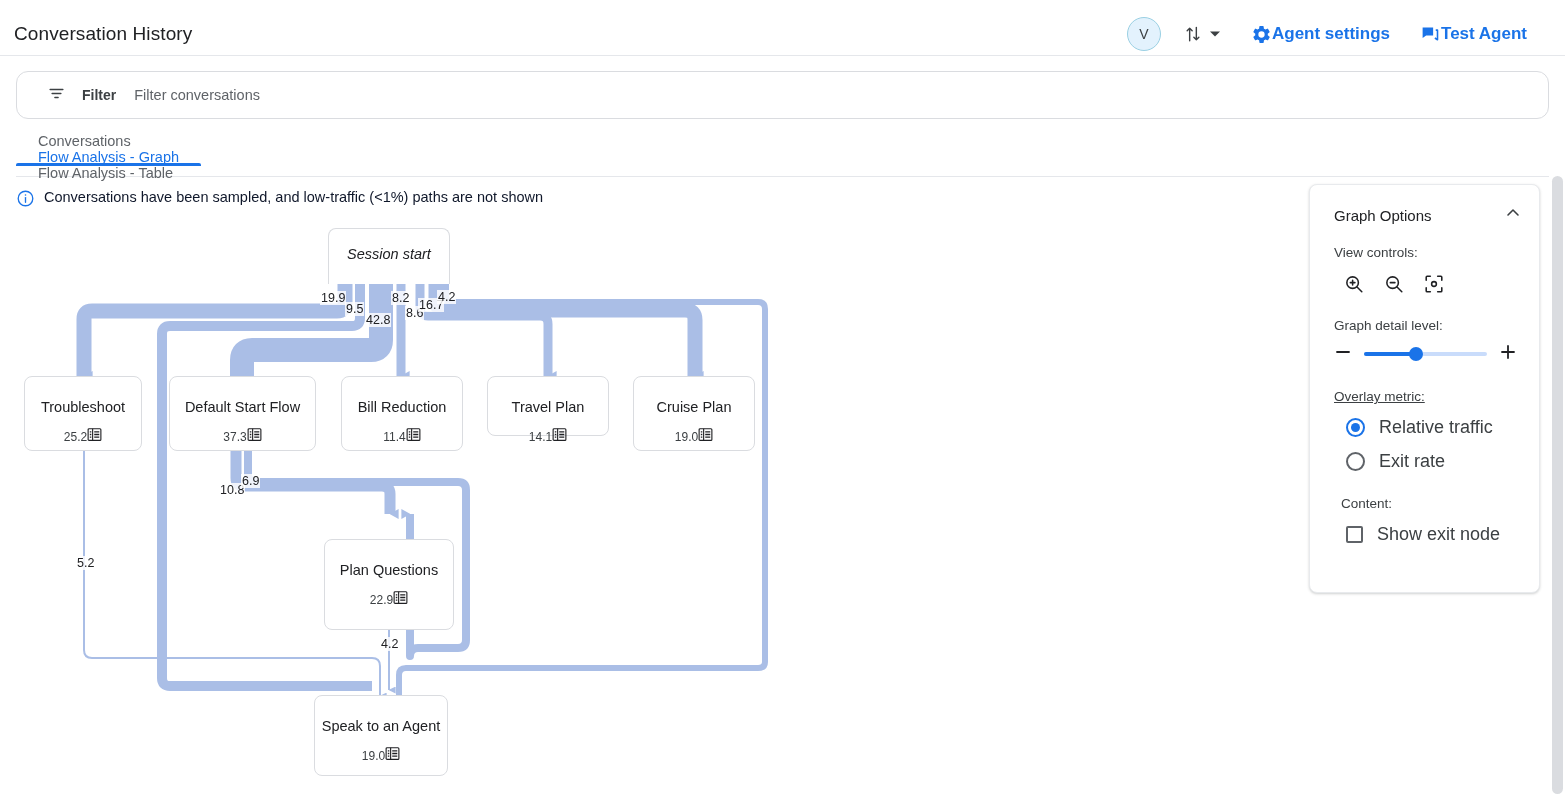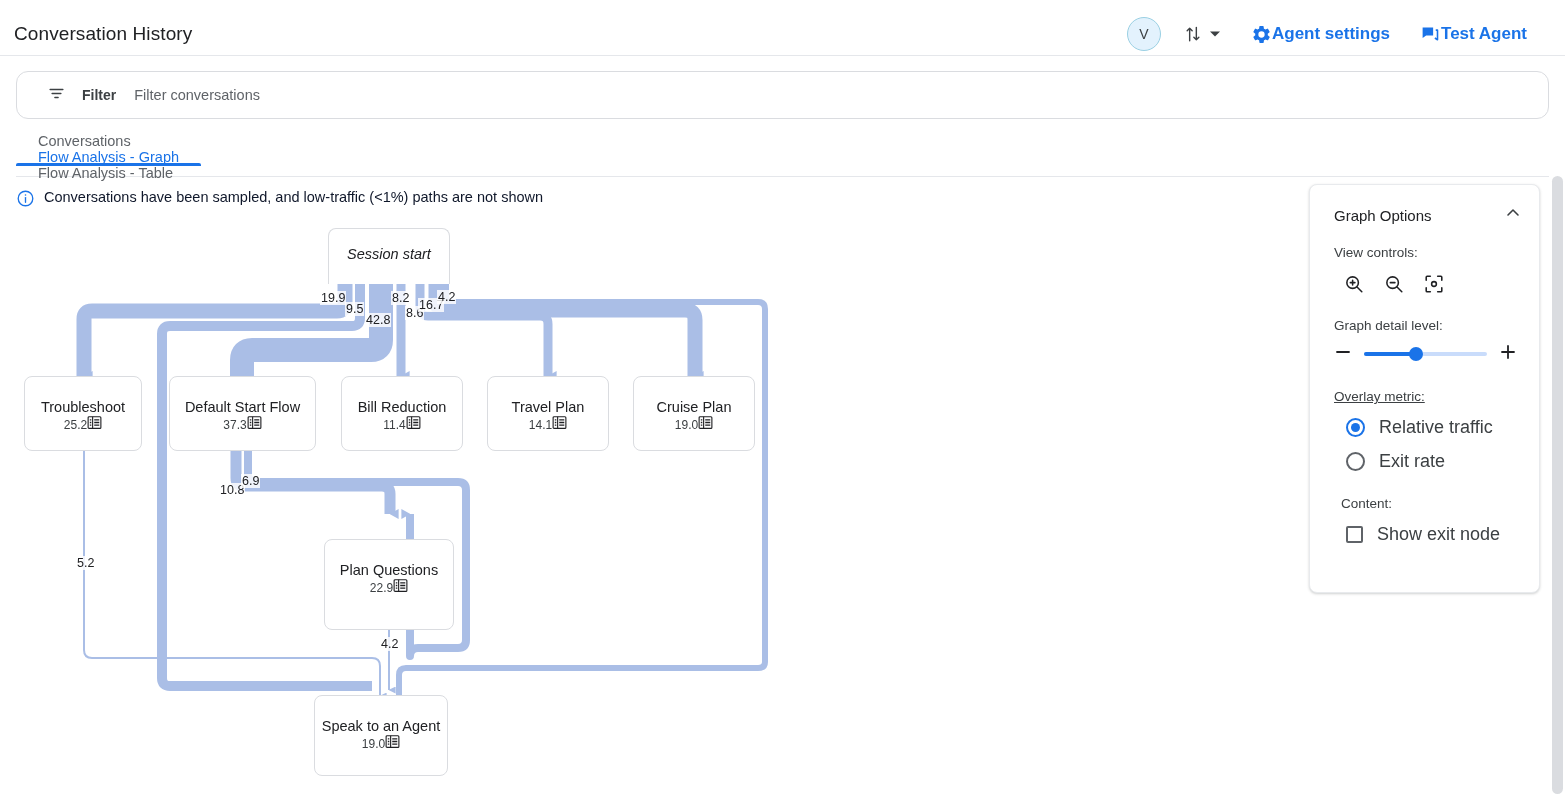--- a/index.html
+++ b/index.html
@@ -107,21 +107,21 @@
     display: flex; flex-direction: column;
     align-items: center; justify-content: flex-start;
     box-shadow: 0 0 0 0 rgba(0,0,0,0);
     z-index: 5;
   }
   .node-title {
     font-size: 14.5px; color: #202124; margin-top: 22px;
     white-space: nowrap;
   }
   .node-metric {
-    display: flex; align-items: center; gap: 0; margin-top: 0;
+    display: flex; align-items: center; gap: 0; margin-top: 12px;
   }
   .node-metric .val { font-size: 12px; color: #3c4043; }
   .node-metric .list-icon { display: block; }
 
   .node.session {
     left: 328px; top: 50px; width: 122px; height: 56px;
     border-radius: 8px 8px 0 0; border-bottom: none;
   }
   .node.session .node-title { margin-top: 17px; font-style: italic; }
 
@@ -360,21 +360,21 @@
         <svg width="15" height="15" viewBox="0 0 16 16" fill="none" stroke="#202124" stroke-width="1.2">
           <rect x="1.2" y="1.8" width="13.6" height="12.4" rx="1"></rect>
           <path d="M6 1.8V14.2"></path>
           <path d="M7.7 5.2h5.4M7.7 8h5.4M7.7 10.8h5.4" stroke-width="1.4"></path>
           <path d="M3 5.2h1.6M3 8h1.6M3 10.8h1.6" stroke-width="1.4"></path>
         </svg>
       </span>
     </div>
   </div>
 
-  <div class="node" style="left:487px; top:198px; width:122px; height:75px;">
+  <div class="node" style="left:487px; top:198px; width:122px; height:60px;">
     <div class="node-title">Travel Plan</div>
     <div class="node-metric">
       <span class="val">14.1</span>
       <span class="list-icon">
         <svg width="15" height="15" viewBox="0 0 16 16" fill="none" stroke="#202124" stroke-width="1.2">
           <rect x="1.2" y="1.8" width="13.6" height="12.4" rx="1"></rect>
           <path d="M6 1.8V14.2"></path>
           <path d="M7.7 5.2h5.4M7.7 8h5.4M7.7 10.8h5.4" stroke-width="1.4"></path>
           <path d="M3 5.2h1.6M3 8h1.6M3 10.8h1.6" stroke-width="1.4"></path>
         </svg>

